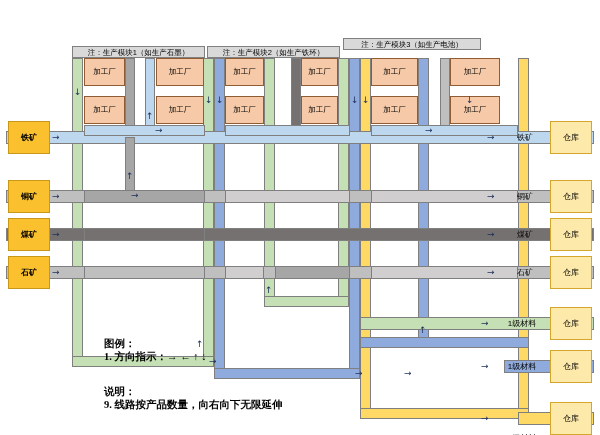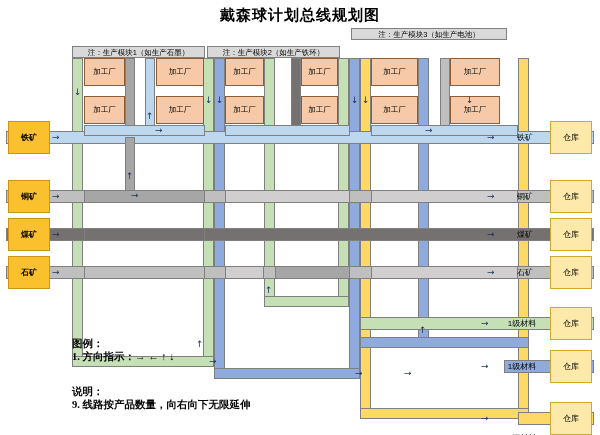--- a/index.html
+++ b/index.html
@@ -71,33 +71,32 @@
     font-size:9px;line-height:9px;color:#1c2d5a;
     font-family:"DejaVu Sans",sans-serif;
     pointer-events:none;
   }
 
   
   .legend{
     position:absolute;
     font-family:"Liberation Serif","DejaVu Serif",serif;
     font-weight:bold;font-size:10.5px;color:#000;
-    line-height:13px;white-space:nowrap;
+    line-height:13px;white-space:nowrap;margin-left:32px;
   }
 </style>
 </head>
 <body>
 
 <div id="stage">
 
-  <div class="title">戴森球计划总线规划图</div>
 
   <div class="note" style="left:72px;top:46px;width:133px;">注：生产模块1（如生产石墨）</div>
   <div class="note" style="left:207px;top:46px;width:133px;">注：生产模块2（如生产铁环）</div>
-  <div class="note" style="left:343px;top:28px;width:156px;margin-left:8px;">注：生产模块3（如生产电池）</div>
+  <div class="note" style="left:343px;top:38px;width:138px;">注：生产模块3（如生产电池）</div>
 
   <div class="col" style="left:72px;top:58px;width:11px;height:309px;background:#c5e0b4;"></div>
 
   <div class="col" style="left:125px;top:58px;width:10px;height:79px;background:#a6a6a6;"></div>
 
   <div class="col" style="left:145px;top:58px;width:10px;height:75px;background:#bdd7ee;"></div>
 
   <div class="col" style="left:203px;top:58px;width:11px;height:309px;background:#c5e0b4;"></div>
 
   <div class="plate" style="left:72px;top:356px;width:142px;height:11px;background:#c5e0b4;border:1px solid #7f7f7f;box-sizing:border-box;"></div>

